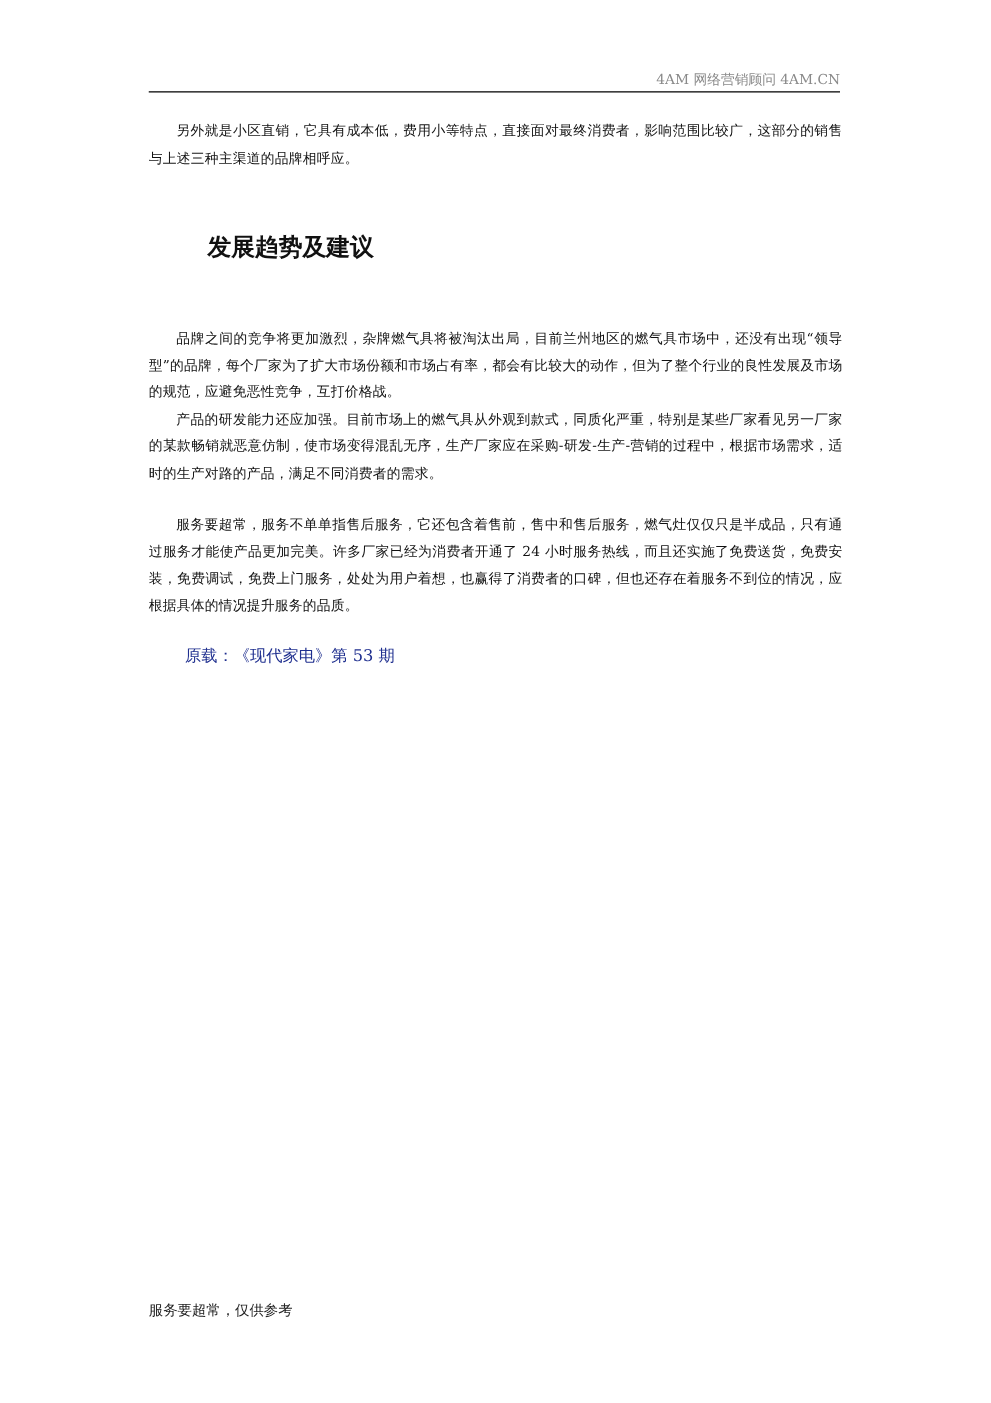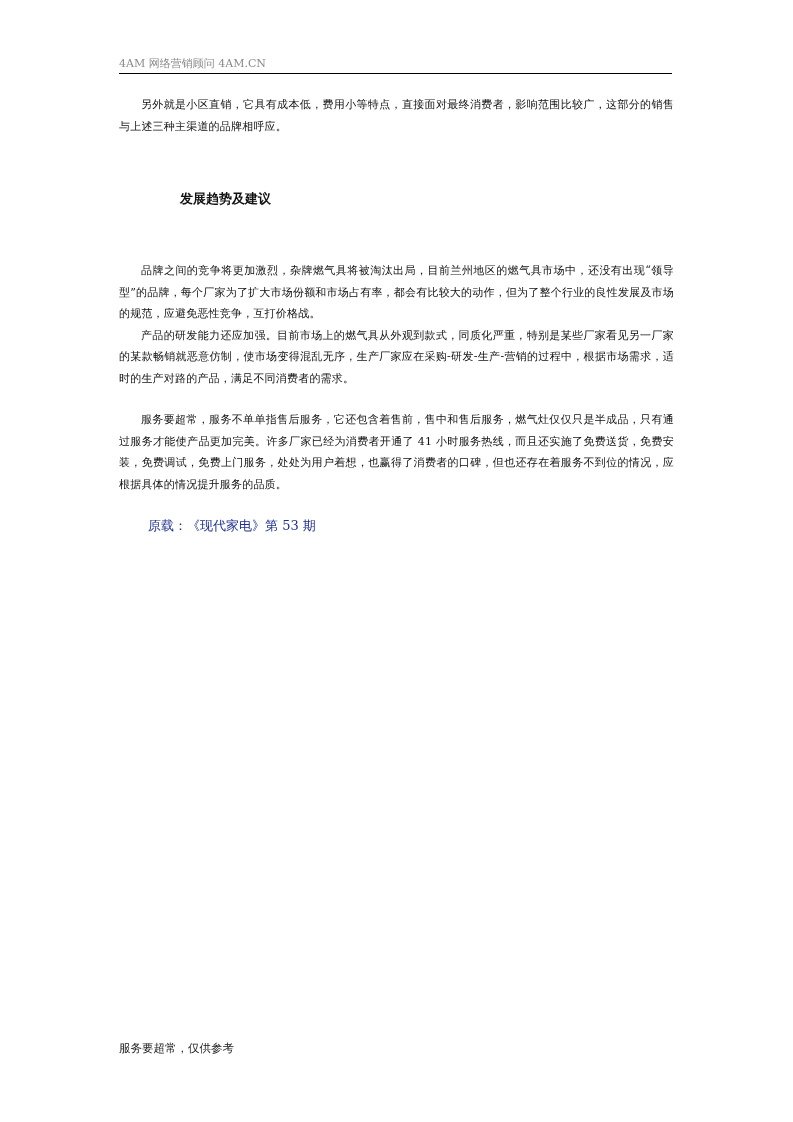--- a/index.html
+++ b/index.html
@@ -1,40 +1,40 @@
 <!DOCTYPE html>
 <html><head>
 <meta charset="utf-8">
 <style>
   html, body { margin: 0; padding: 0; background: #ffffff; }
   body { width: 793px; height: 1122px; position: relative; overflow: hidden;
          font-family: "DejaVu Serif", "Liberation Serif", serif; color: #111; }
   .page-header { position: absolute; left: 119px; top: 58px; width: 553px; height: 15px;
                  border-bottom: 1.2px solid #000; }
-  .page-header span { font-size: 11px; color: #8a8a8a; line-height: 12px; display: block; }
+  .page-header span { font-size: 11px; color: #8a8a8a; line-height: 12px; display: block; text-align: right; }
   .content { position: absolute; left: 119px; top: 92px; width: 555px; }
   .para { font-size: 11px; line-height: 21.5px; text-indent: 2em; margin: 0; text-align: justify; letter-spacing: 0.2px; }
-  .heading { font-family: Liberation Serif, serif; font-size: 13px; margin: 16px; padding-left: 45px; line-height: 24px; }
+  .heading { font-family: Liberation Mono, monospace; font-size: 19px; margin: 2px; padding-left: 45px; line-height: 24px; }
   .source { color: #1f2f8f; font-size: 13px; line-height: 21.5px; margin: 0; padding-left: 29px; }
   .footer { position: absolute; left: 119px; top: 1041px; font-size: 11.5px; color: #222; }
 </style>
 </head>
 <body>
 
 <div class="page-header">
   <span>4AM 网络营销顾问  4AM.CN</span>
 </div>
 
 <div class="content">
   <p class="para" style="margin-top:2px;">另外就是小区直销，它具有成本低，费用小等特点，直接面对最终消费者，影响范围比较广，这部分的销售与上述三种主渠道的品牌相呼应。</p>
 
   <h2 class="heading" style="margin-top:50px;">发展趋势及建议</h2>
 
   <p class="para" style="margin-top:49px;">品牌之间的竞争将更加激烈，杂牌燃气具将被淘汰出局，目前兰州地区的燃气具市场中，还没有出现“领导型”的品牌，每个厂家为了扩大市场份额和市场占有率，都会有比较大的动作，但为了整个行业的良性发展及市场的规范，应避免恶性竞争，互打价格战。</p>
   <p class="para" style="">产品的研发能力还应加强。目前市场上的燃气具从外观到款式，同质化严重，特别是某些厂家看见另一厂家的某款畅销就恶意仿制，使市场变得混乱无序，生产厂家应在采购-研发-生产-营销的过程中，根据市场需求，适时的生产对路的产品，满足不同消费者的需求。</p>
-  <p class="para" style="margin-top:20px;">服务要超常，服务不单单指售后服务，它还包含着售前，售中和售后服务，燃气灶仅仅只是半成品，只有通过服务才能使产品更加完美。许多厂家已经为消费者开通了 41 小时服务热线，而且还实施了免费送货，免费安装，免费调试，免费上门服务，处处为用户着想，也赢得了消费者的口碑，但也还存在着服务不到位的情况，应根据具体的情况提升服务的品质。</p>
+  <p class="para" style="margin-top:20px;">服务要超常，服务不单单指售后服务，它还包含着售前，售中和售后服务，燃气灶仅仅只是半成品，只有通过服务才能使产品更加完美。许多厂家已经为消费者开通了 24 小时服务热线，而且还实施了免费送货，免费安装，免费调试，免费上门服务，处处为用户着想，也赢得了消费者的口碑，但也还存在着服务不到位的情况，应根据具体的情况提升服务的品质。</p>
 
   <p class="source" style="margin-top:20px;">原载：《现代家电》第 53 期</p>
 </div>
 
 <div class="footer">
   <span>服务要超常，仅供参考</span>
 </div>
 
 </body></html>

